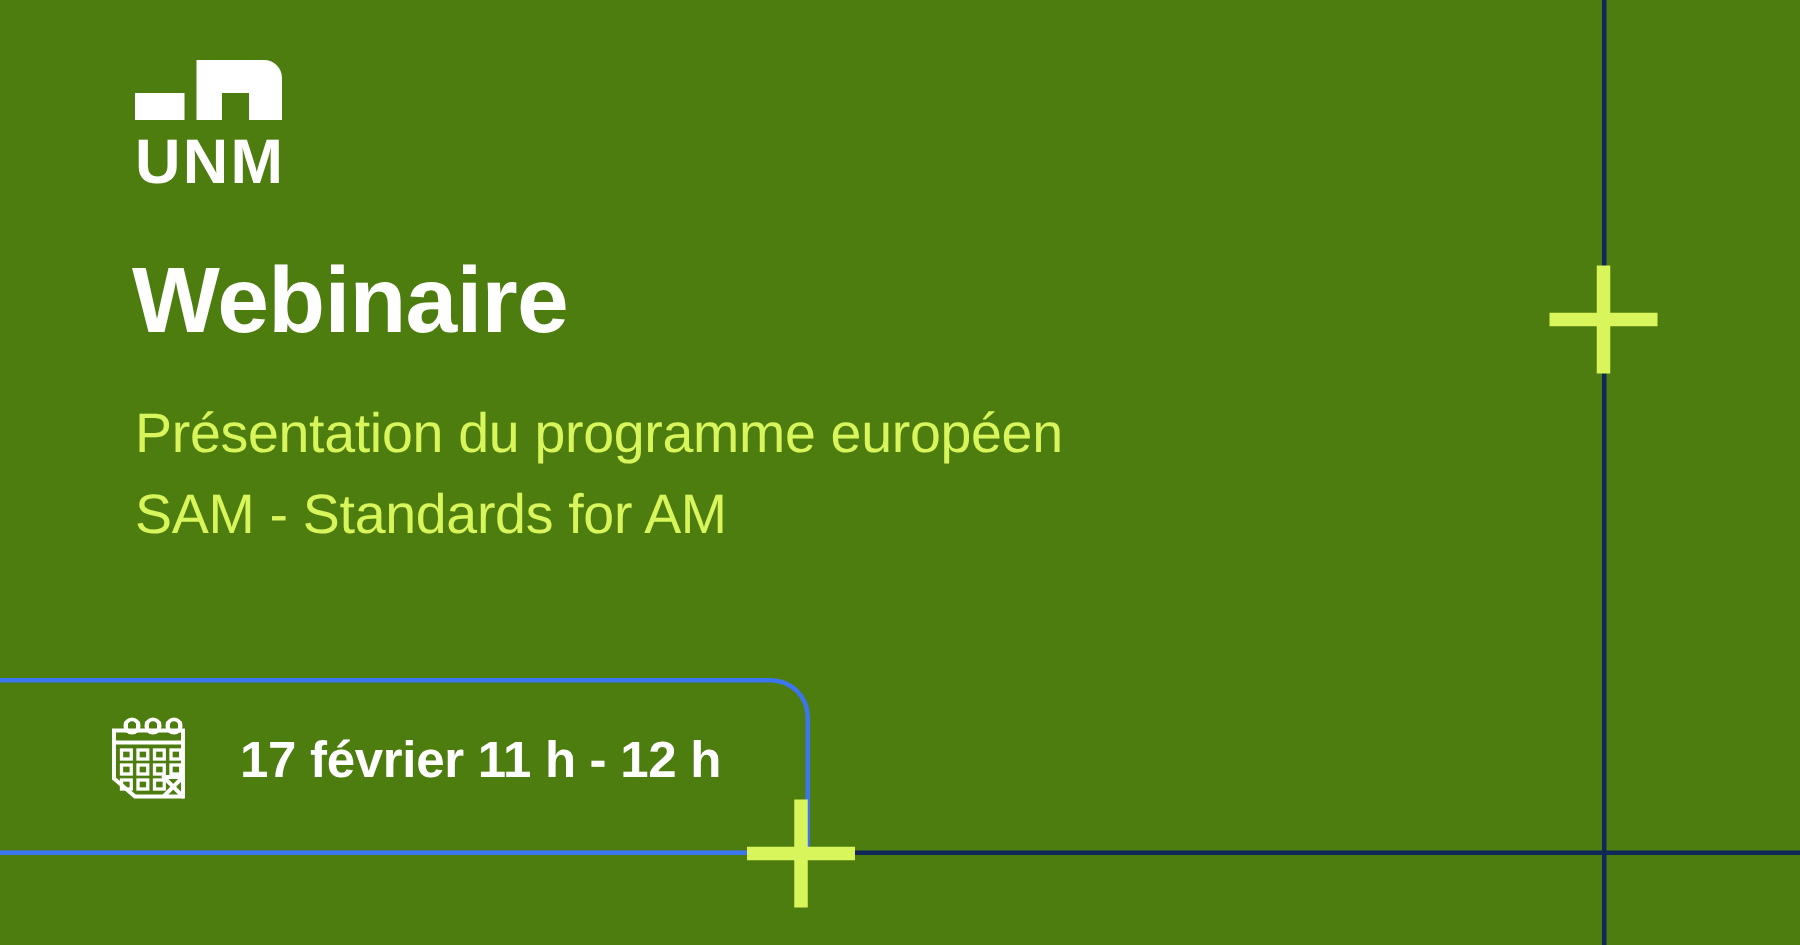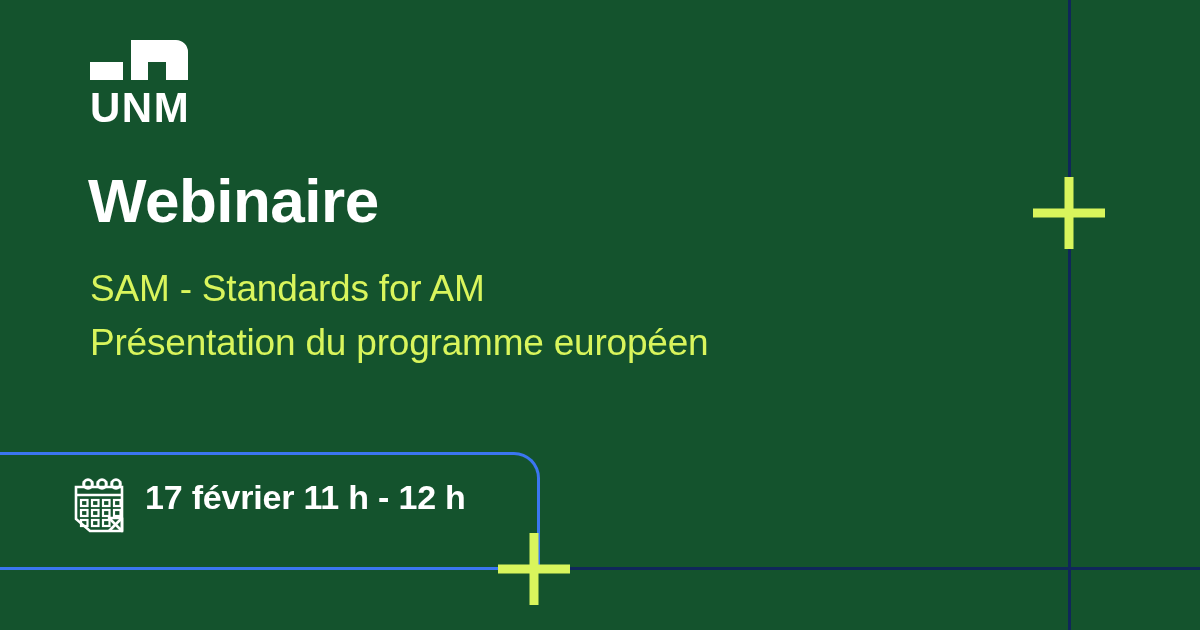--- a/index.html
+++ b/index.html
@@ -16,21 +16,21 @@
     overflow:hidden;
     background:
       
       radial-gradient(ellipse 105% 135% at 118% 48%, #3b76f0 0%, #3b76f0 30%, rgba(59,118,240,0.92) 42%, rgba(59,118,240,0.0) 66%),
       
       radial-gradient(ellipse 86% 80% at -6% 112%, #0d2d5e 0%, rgba(13,45,94,0.88) 34%, rgba(13,45,94,0) 68%),
       
       radial-gradient(ellipse 70% 78% at -4% -8%, #0e5573 0%, rgba(14,85,115,0.85) 32%, rgba(14,85,115,0) 66%),
       
       linear-gradient(100deg, #11566f 0%, #12795f 24%, #19a862 44%, #1eb566 54%, #23a florida 55%, #23a27c 66%, #2e85b4 80%, #3b76f0 100%);
-    background-color:#14532d;
+    background-color:#4d7c0f;
   }
 
   
   .deco { position:absolute; inset:0; pointer-events:none; }
 
   .vline-dark {
     position:absolute;
     left:1068px; top:0;
     width:3px; height:630px;
     background:#10275a;
@@ -108,22 +108,22 @@
     font-weight:500;
     line-height:1.45;
     letter-spacing:-0.2px;
   }
   .subtitle div { white-space:nowrap; }
 
   .datebar {
     position:absolute;
     left:72px; top:478px;
     display:flex;
-    align-items:flex-start;
-    gap:19px;
+    align-items:center;
+    gap:34px;
   }
   .cal-icon { display:block; }
   .date-text {
     font-size:34px;
     font-weight:bold;
     color:#ffffff;
     letter-spacing:-0.2px;
     white-space:nowrap;
   }
 </style>
@@ -155,22 +155,22 @@
         <path fill="#ffffff" d="M41 0 H86 A12 12 0 0 1 98 12 V40 H76 V22 H58 V40 H41 Z
                  M0 22 H33 V40 H0 Z
                  M41 30 H58 V40 H41 Z"></path>
       </svg>
       <span class="logo-word">UNM</span>
     </div>
 
     <h1 class="title">Webinaire</h1>
 
     <div class="subtitle">
+      <div>Présentation du programme européen</div>
       <div>SAM - Standards for AM</div>
-      <div>Présentation du programme européen</div>
     </div>
 
     <div class="datebar">
       <svg class="cal-icon" width="54" height="58" viewBox="0 0 54 58" aria-hidden="true">
         <g fill="none" stroke="#ffffff" stroke-width="2.6">
 
           <path d="M12 3 v6"></path>
             <path d="M20 3 v6"></path>
           <path d="M26 3 v6"></path>
             <path d="M34 3 v6"></path>

